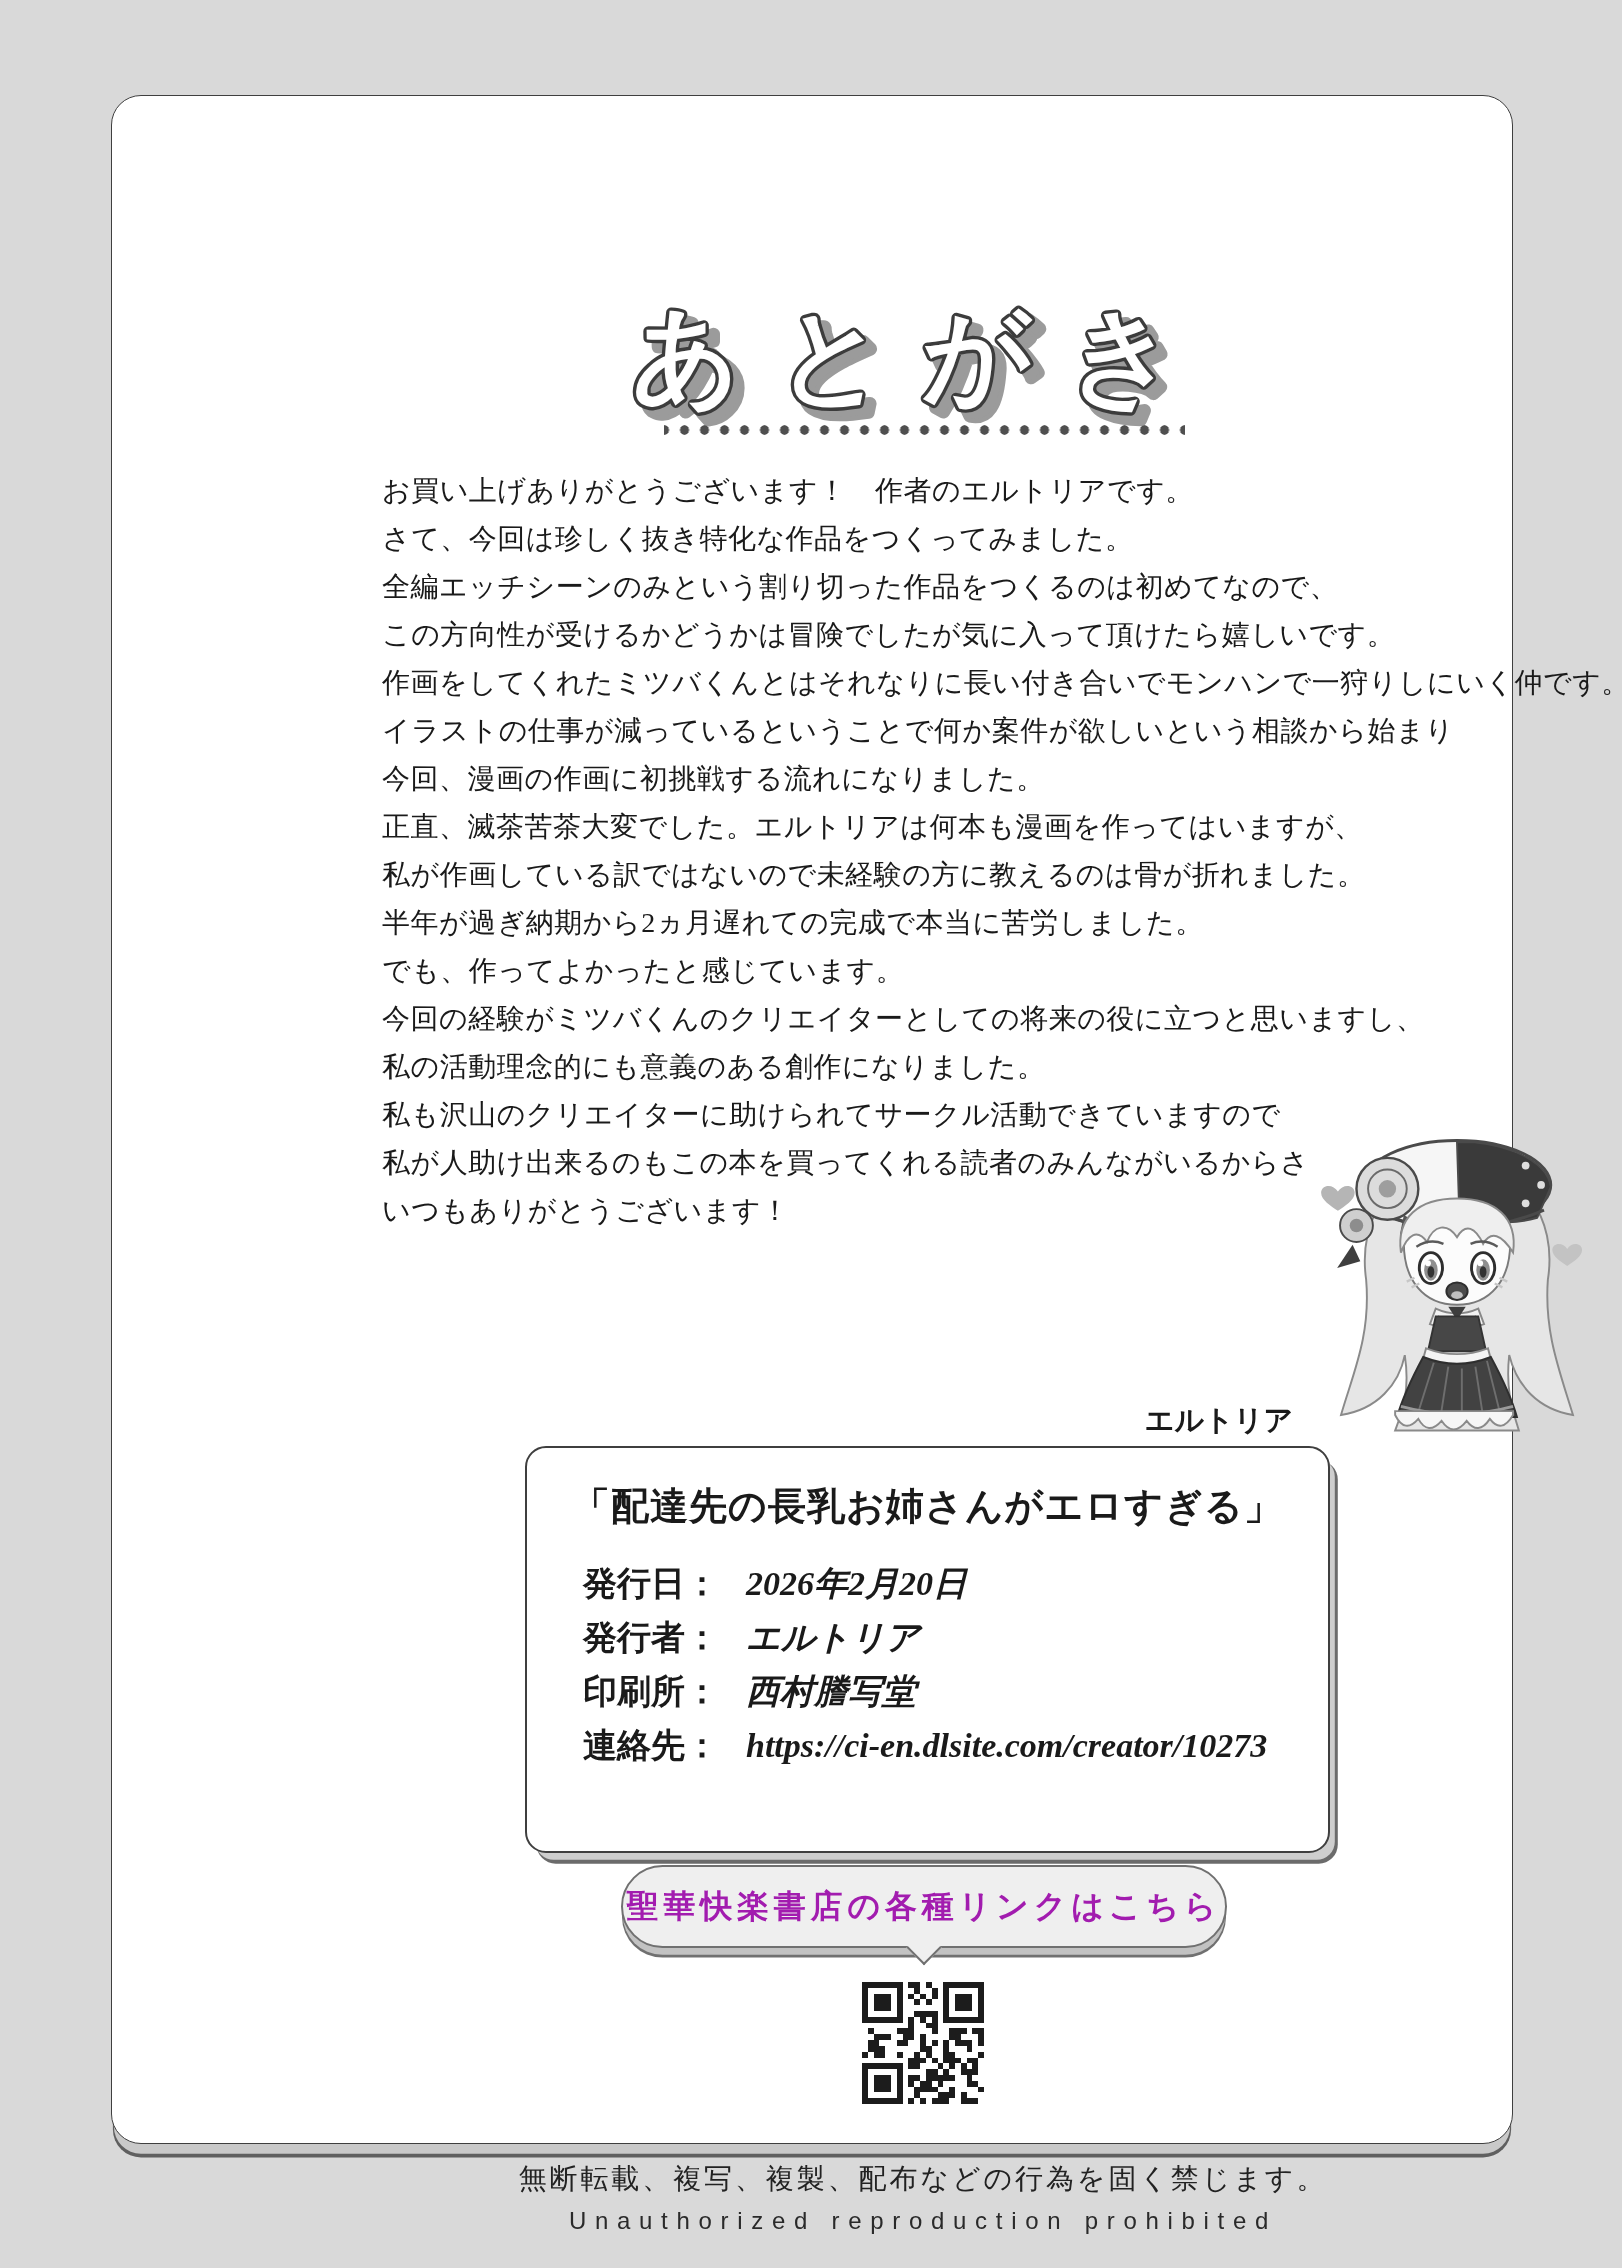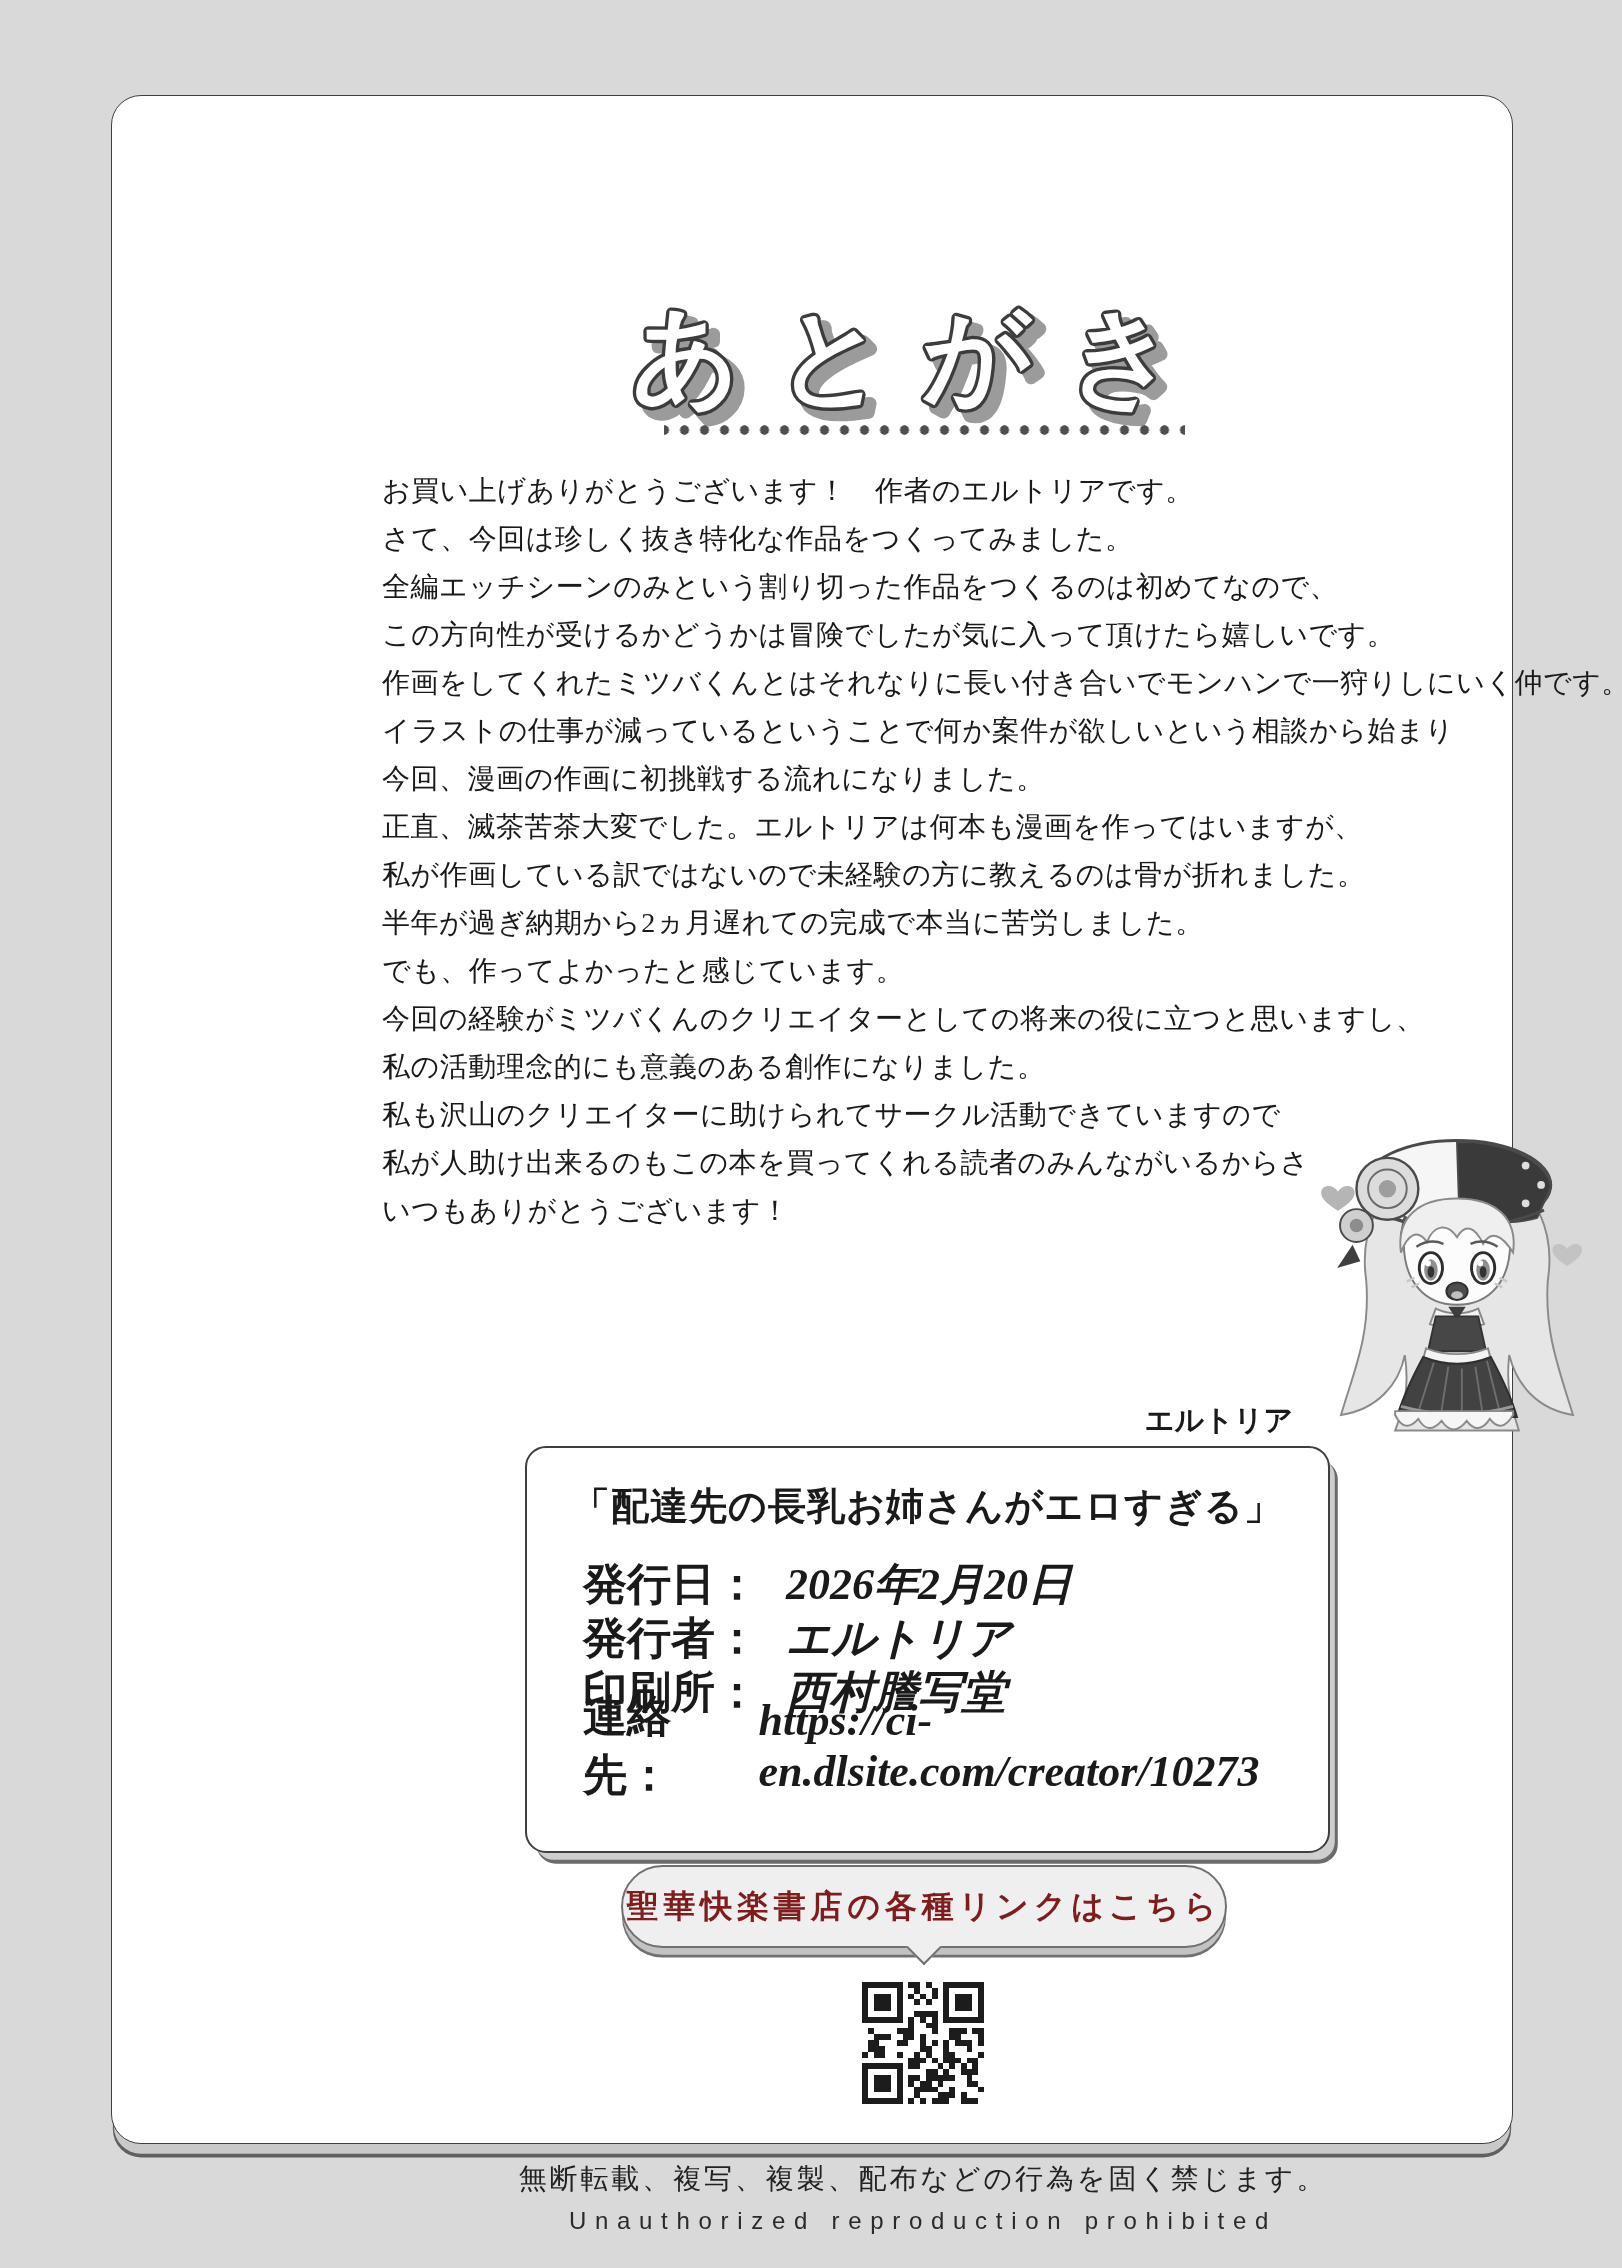--- a/index.html
+++ b/index.html
@@ -52,34 +52,34 @@
     position:absolute;left:413px;top:1350px;width:805px;height:407px;
     background:#ffffff;border:2.9px solid #3f3f3f;border-radius:21px;
     box-shadow:7.7px 9.7px 0 -2.9px #cecece, 9.7px 12.6px 0 -1.9px #6b6b6b;
     box-sizing:border-box;
   }
   .colophon-title{
     margin-top:33px;text-align:center;
     font-size:38px;font-weight:700;letter-spacing:1px;
   }
   .colophon-rows{margin:25px 0 0 56px;}
-  .colophon-row{height:54px;font-size:44px;display:flex;align-items:center;}
+  .colophon-row{height:54px;font-size:34px;display:flex;align-items:center;}
   .colophon-label{font-weight:700;}
   .colophon-value{font-weight:600;margin-left:27px;font-style:italic;}
   
   .links-button{
     position:absolute;left:509px;top:1769px;width:606px;height:83px;
     background:#efefef;border:2.9px solid #707070;border-radius:58px;
     box-shadow:0 8.7px 0 -1.9px #c2c2c2, 0 10.6px 0 -1px #707070;
     display:flex;align-items:center;justify-content:center;
     box-sizing:border-box;cursor:pointer;
   }
   .links-button-label{
     font-family:"Liberation Sans","DejaVu Sans",sans-serif;
-    font-size:32px;font-weight:700;color:#7f1d1d;letter-spacing:4.8px;text-align:right;
+    font-size:32px;font-weight:700;color:#a21caf;letter-spacing:4.8px;text-align:right;
   }
   .links-button .tail{
     position:absolute;left:50%;bottom:-13.5px;width:23px;height:23px;
     background:#efefef;border-right:2.9px solid #707070;border-bottom:2.9px solid #707070;
     transform:translateX(-50%) rotate(45deg);
   }
   
   .qr{
     position:absolute;left:747px;top:1883px;width:127px;height:127px;
     background:#ffffff;display:flex;align-items:center;justify-content:center;

